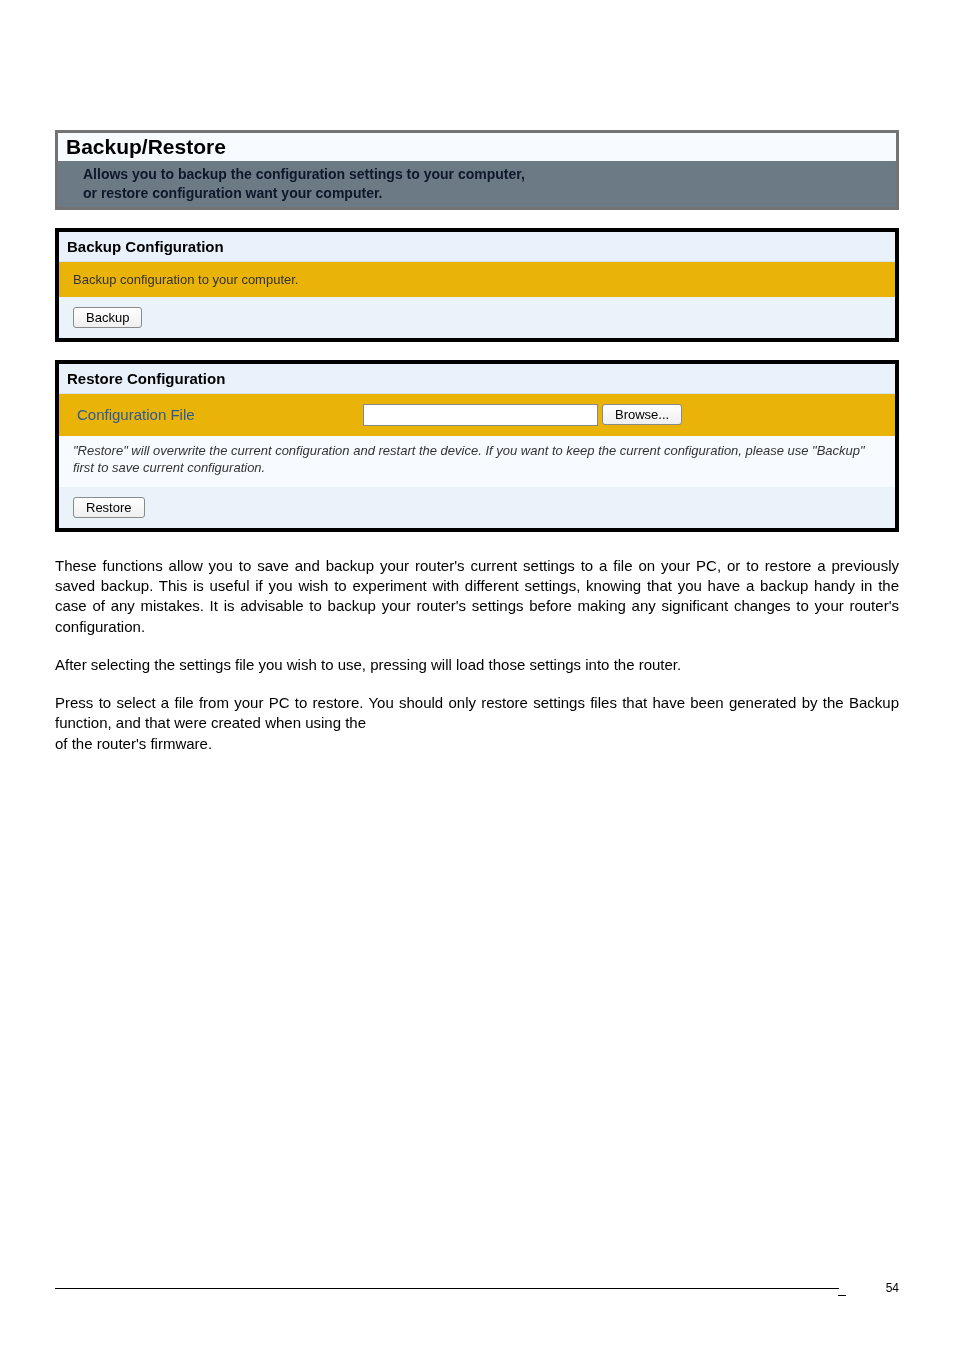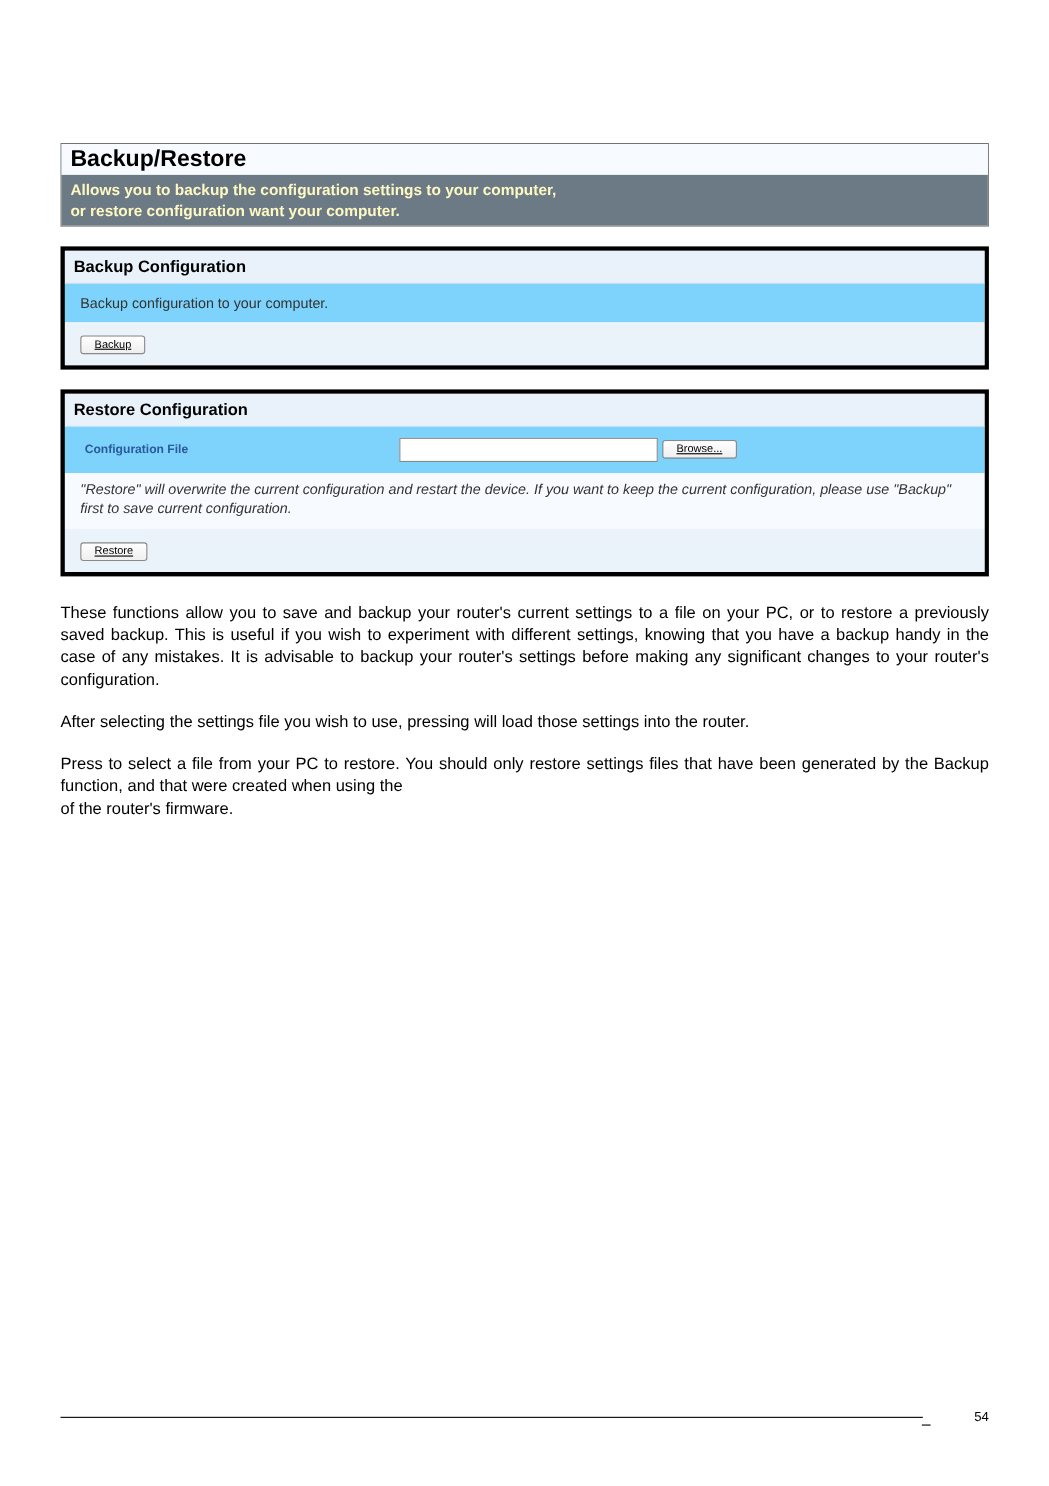--- a/index.html
+++ b/index.html
@@ -1,42 +1,41 @@
 <!DOCTYPE html>
 <html><head>
 <meta charset="utf-8">
 <style>
   * { box-sizing: border-box; margin: 0; padding: 0; }
   html, body { width: 954px; background: #fff; font-family: Arial, Helvetica, sans-serif; color: #000; }
   .page { padding: 130px 55px 0 55px; position: relative; min-height: 1351px; }
 
-  .panel { border: 1px solid #737373; background: #fff; }
+  .panel { border: 3px solid #737373; background: #fff; }
   .panel-heading { background: #f7fbff; padding: 2px 8px; font-size: 21px; font-weight: 700; color: #000; }
-  .panel-sub { background: #6b7a84; color: #fef9c3; padding: 4px 8px; font-size: 14px; font-weight: 700; line-height: 1.35; }
+  .panel-sub { background: #6b7a84; color: #0f172a; padding: 4px 25px; font-size: 14px; font-weight: 700; line-height: 1.35; }
   .gap { height: 18px; }
 
   .section { border: 4px solid #000000; background: #f7fbff; }
   .section-head { background: #e9f2fb; padding: 6px 8px; font-size: 15px; font-weight: 700; border-bottom: 1px solid #d3e3f1; }
-  .section-body-row { background: #7dd3fc; padding: 10px 14px; font-size: 13px; color: #333; }
+  .section-body-row { background: #eab308; padding: 10px 14px; font-size: 13px; color: #333; }
   .note-row { background: #f7fbff; padding: 6px 14px 10px 14px; font-size: 13px; font-style: italic; color: #333; line-height: 1.35; }
   .btn-row { background: #eaf2fa; padding: 10px 14px; }
 
   .win-btn {
     display: inline-block;
     background: linear-gradient(#fff,#efefef);
     border: 1px solid #8a8a8a;
     border-radius: 3px;
     padding: 2px 12px;
-    font-size: 10px;
+    font-size: 13px;
     font-family: inherit;
     cursor: pointer;
-    text-decoration: underline;
   }
   .file-row { display: flex; align-items: center; gap: 0; }
-  .file-label { width: 290px; color: #2b5a9c; font-size: 11px; padding-left: 4px; font-weight: bold; }
+  .file-label { width: 290px; color: #2b5a9c; font-size: 15px; padding-left: 4px; }
   .file-input { width: 235px; height: 22px; border: 1px solid #888; background: #fff; font-size: 13px; padding: 0 4px; }
   .file-browse { margin-left: 4px; text-align: center; }
 
   .body-text { margin-top: 24px; font-size: 15px; line-height: 1.35; text-align: justify; }
   .body-text p { margin-bottom: 18px; }
 
   .page-num { position: absolute; right: 55px; bottom: 56px; font-size: 12px; }
   .page-rule { position: absolute; left: 55px; right: 115px; bottom: 62px; border-top: 1px solid #000; height: 0; }
   .small-tick { position: absolute; right: 108px; bottom: 55px; width: 8px; border-top: 1px solid #000; }
 </style>

